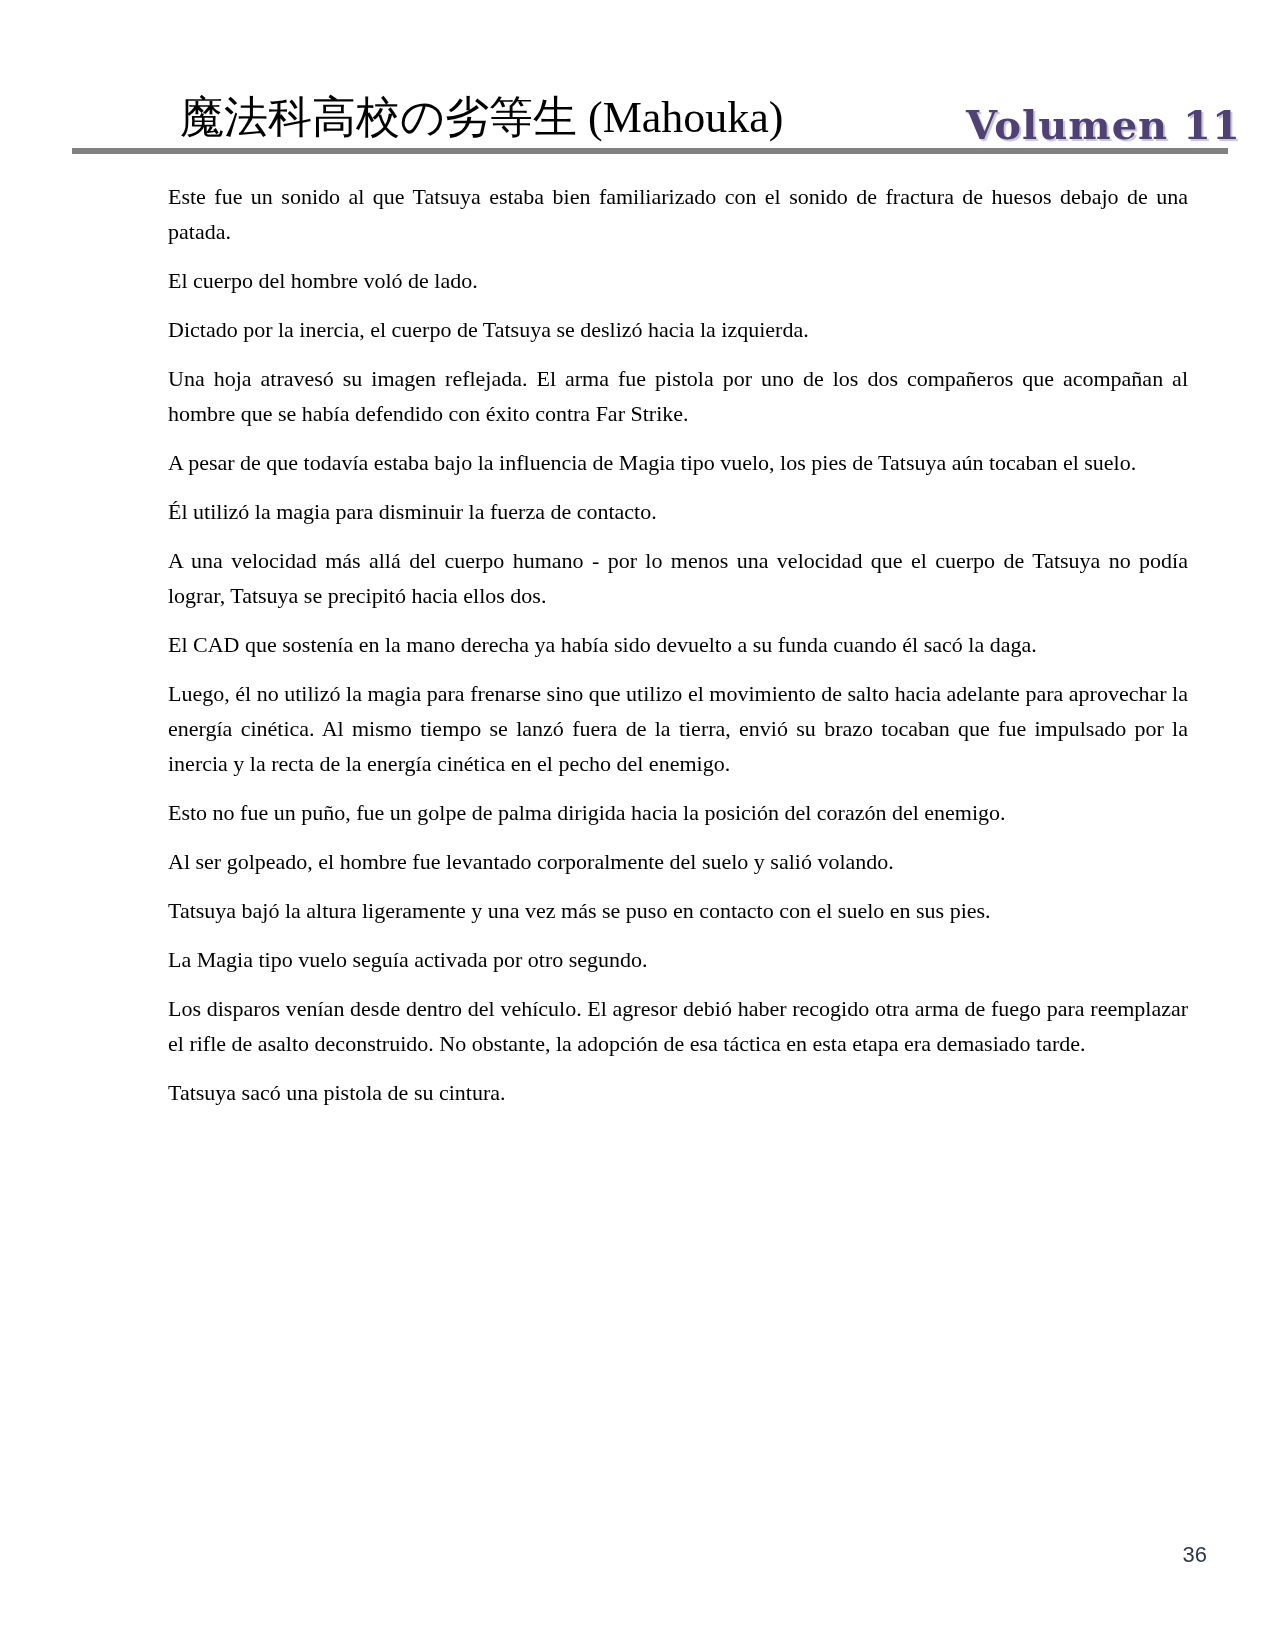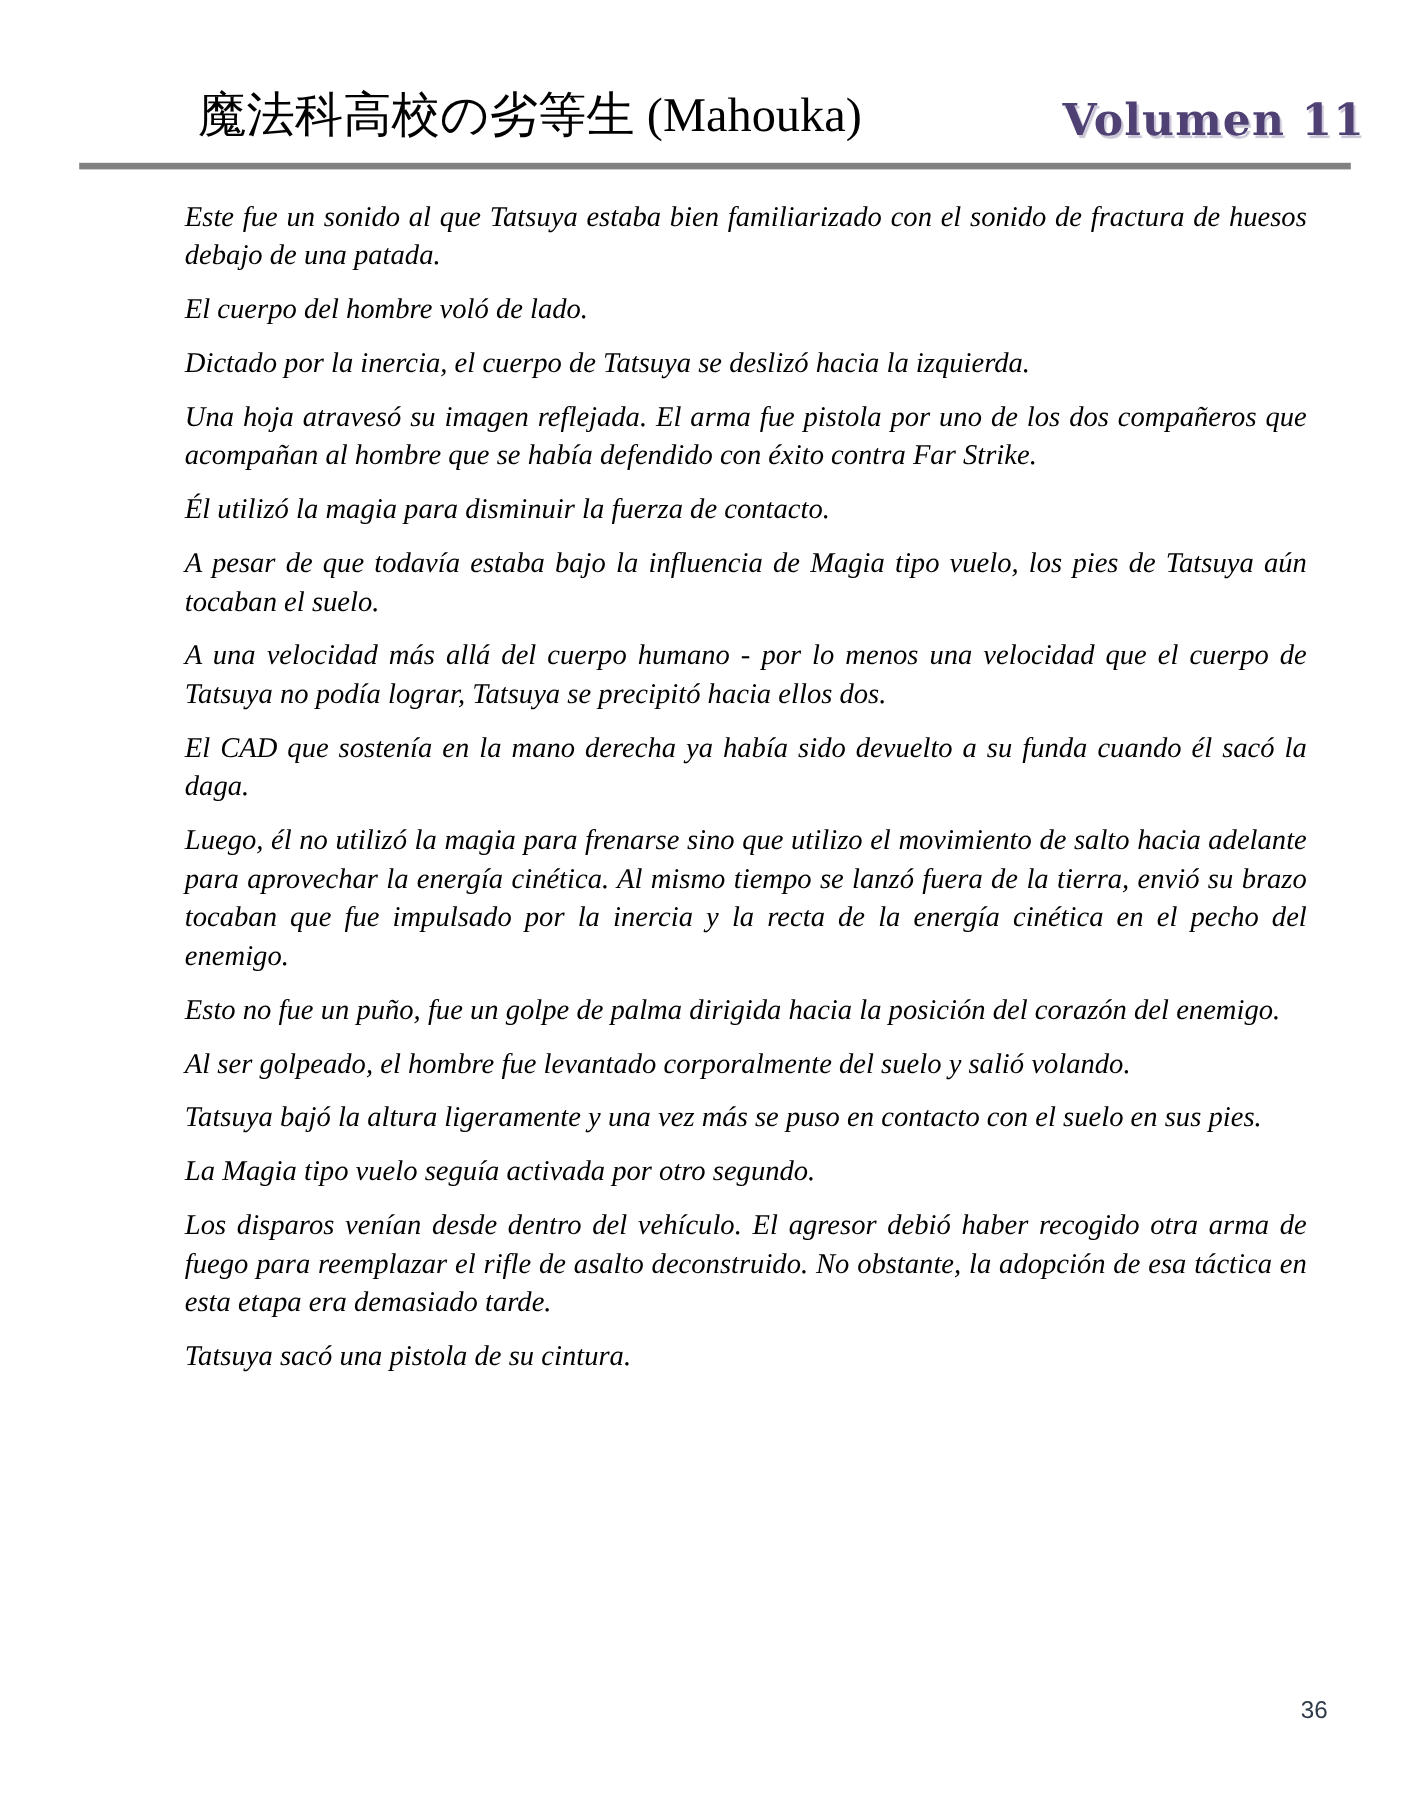--- a/index.html
+++ b/index.html
@@ -13,21 +13,21 @@
     height: 1650px;
     background: #ffffff;
     overflow: hidden;
     color: #000000;
     font-family: "Liberation Serif", serif;
   }
 
   
   .header-row {
     display: flex;
-    align-items: center;
+    align-items: flex-end;
     height: 78px;
     margin: 70px 47px 0 72px;
     gap: 41px;
   }
   .header-title {
     flex: 1;
     display: flex;
     align-items: flex-end;
     padding-left: 108px;
     padding-bottom: 8px;
@@ -55,24 +55,23 @@
   }
   .header-rule {
     height: 6px;
     background: var(--rule_gray, #7f7f7f);
     margin: 0 47px 0 72px;
   }
 
   
   .content {
     padding: 25px 87px 0 168px;
-    font-size: 26px;
+    font-size: 22px;
     line-height: 35px;
     text-align: justify;
-    font-style: italic;
   }
   .content p {
     margin: 0 0 14px 0;
   }
 
   
   .page-number {
     position: absolute;
     top: 1542px;
     right: 68px;
@@ -93,22 +92,22 @@
       <div class="header-volume">Volumen 11</div>
     </div>
     <div class="header-rule"></div>
   </header>
 
   <main class="content" id="paragraphs">
       <p>Este fue un sonido al que Tatsuya estaba bien familiarizado con el sonido de fractura de huesos debajo de una patada.</p>
       <p>El cuerpo del hombre voló de lado.</p>
       <p>Dictado por la inercia, el cuerpo de Tatsuya se deslizó hacia la izquierda.</p>
       <p>Una hoja atravesó su imagen reflejada. El arma fue pistola por uno de los dos compañeros que acompañan al hombre que se había defendido con éxito contra Far Strike.</p>
+      <p>A pesar de que todavía estaba bajo la influencia de Magia tipo vuelo, los pies de Tatsuya aún tocaban el suelo.</p>
       <p>Él utilizó la magia para disminuir la fuerza de contacto.</p>
-      <p>A pesar de que todavía estaba bajo la influencia de Magia tipo vuelo, los pies de Tatsuya aún tocaban el suelo.</p>
       <p>A una velocidad más allá del cuerpo humano - por lo menos una velocidad que el cuerpo de Tatsuya no podía lograr, Tatsuya se precipitó hacia ellos dos.</p>
       <p>El CAD que sostenía en la mano derecha ya había sido devuelto a su funda cuando él sacó la daga.</p>
       <p>Luego, él no utilizó la magia para frenarse sino que utilizo el movimiento de salto hacia adelante para aprovechar la energía cinética. Al mismo tiempo se lanzó fuera de la tierra, envió su brazo tocaban que fue impulsado por la inercia y la recta de la energía cinética en el pecho del enemigo.</p>
       <p>Esto no fue un puño, fue un golpe de palma dirigida hacia la posición del corazón del enemigo.</p>
       <p>Al ser golpeado, el hombre fue levantado corporalmente del suelo y salió volando.</p>
       <p>Tatsuya bajó la altura ligeramente y una vez más se puso en contacto con el suelo en sus pies.</p>
       <p>La Magia tipo vuelo seguía activada por otro segundo.</p>
       <p>Los disparos venían desde dentro del vehículo. El agresor debió haber recogido otra arma de fuego para reemplazar el rifle de asalto deconstruido. No obstante, la adopción de esa táctica en esta etapa era demasiado tarde.</p>
       <p>Tatsuya sacó una pistola de su cintura.</p>
     </main>

